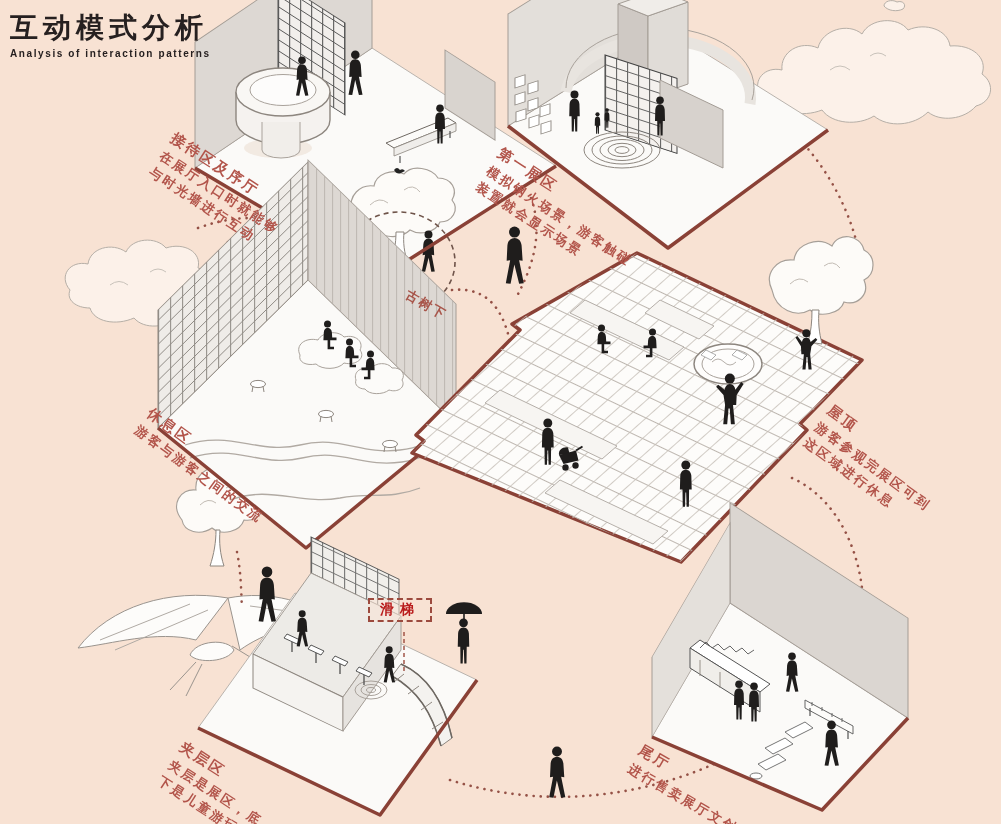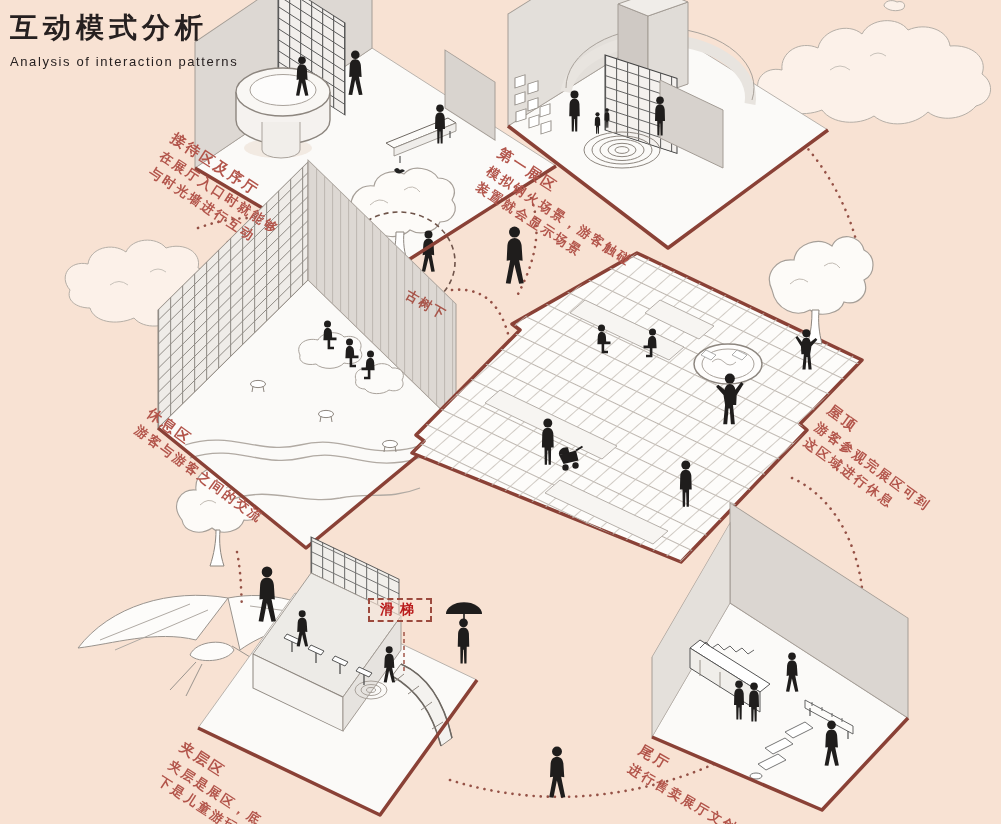--- a/index.html
+++ b/index.html
@@ -1,21 +1,21 @@
 <!DOCTYPE html>
 <html><head>
 <meta charset="utf-8">
 <style>
   html,body{margin:0;padding:0;background:#e9e2da;}
   .stage{position:relative;width:1001px;height:824px;background:#f8e2d3;overflow:hidden;
          font-family:"Liberation Sans","DejaVu Sans",sans-serif;padding-left:32px;}
   .art{position:absolute;left:0;top:0;width:1001px;height:824px;}
   .title-block{position:absolute;left:10px;top:12px;color:#262020;}
   .title-block h1{margin:0;font-size:28px;font-weight:900;letter-spacing:5px;line-height:1.15;}
-  .title-block .subtitle{margin-top:10px;font-size:13px;font-weight:normal;letter-spacing:1.6px;}
+  .title-block .subtitle{margin-top:4px;font-size:10px;font-weight:bold;letter-spacing:1.6px;}
   .zone-label{position:absolute;color:#b2544a;font-weight:bold;transform-origin:0 0;
               letter-spacing:2.5px;line-height:1.5;white-space:nowrap;}
   .zl-name{font-size:14.5px;}
   .zl-line{font-size:13px;}
   #lbl-reception{left:178px;top:128px;transform:rotate(33deg);}
   #lbl-exhibit1{left:505px;top:143px;transform:rotate(33deg);}
   #lbl-rest{left:155px;top:403px;transform:rotate(36deg);}
   #lbl-roof{left:835px;top:400px;transform:rotate(36deg);}
   #lbl-mezz{left:187px;top:737px;transform:rotate(33deg);}
   #lbl-tail{left:645px;top:740px;transform:rotate(30deg);}

